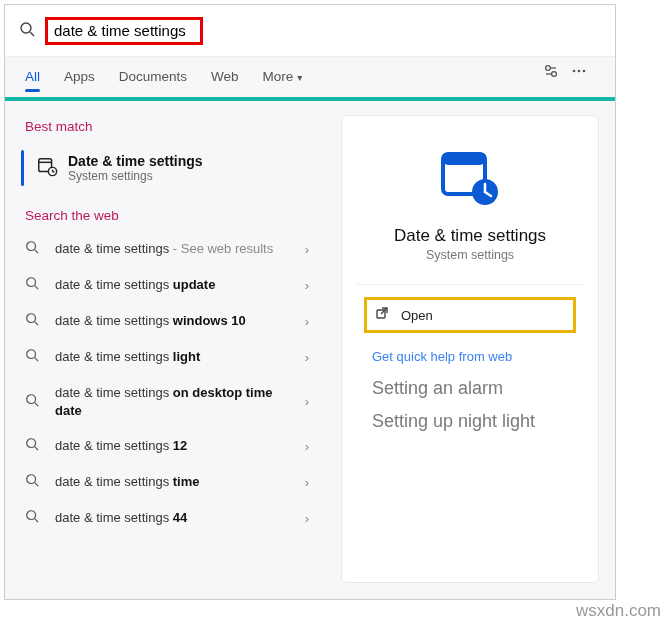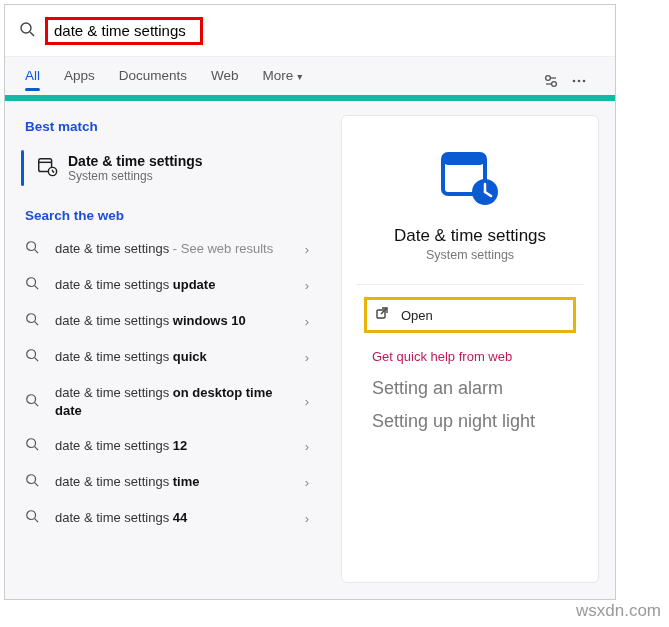--- a/index.html
+++ b/index.html
@@ -2,49 +2,49 @@
 <html><head>
 <meta charset="utf-8">
 <style>
 * { box-sizing: border-box; margin: 0; padding: 0; font-family: "Segoe UI", Arial, sans-serif; }
 body { background: #fff; width: 669px; height: 627px; overflow: hidden; position: relative; }
 .container { border: 1px solid #ccc; width: 612px; height: 596px; margin: 4px 0 0 4px; background: #f7f7fa; display: flex; flex-direction: column; }
 .searchbar { display: flex; align-items: center; background: #fff; border-bottom: 1px solid #eee; height: 52px; padding: 0 14px; }
 .searchbar .mag { margin-right: 10px; color: #444; }
 .searchbar input { border: none; outline: none; font-size: 15px; flex: 1; background: transparent; }
 .hl-input { border: 3px solid #e60000; padding: 2px 6px; display: inline-block; }
-.tabs { display: flex; align-items: flex-end; height: 44px; padding: 0 22px 0 20px; border-bottom: 6px solid #14b8a6; background: #f7f7fa; }
+.tabs { display: flex; align-items: flex-start; height: 44px; padding: 0 22px 0 20px; border-bottom: 4px solid #14b8a6; background: #f7f7fa; }
 .tab { font-size: 13.5px; color: #555; margin-right: 24px; cursor: pointer; position: relative; padding: 12px 0; }
 .tab.active { color: #0a5bd3; font-weight: 500; }
 .tab.active::after { content: ""; position: absolute; left: 0; right: 0; bottom: 4px; height: 3px; background: #0a5bd3; border-radius: 2px; }
 .spacer { flex: 1; }
 .iconbtn { width: 28px; height: 28px; display: flex; align-items: center; justify-content: center; color: #555; cursor: pointer; }
 .body { flex: 1; display: flex; overflow: hidden; }
 .left { width: 320px; padding: 14px 0 8px 0; overflow-y: auto; }
-.section-title { font-size: 13.5px; font-weight: 700; color: #1d4ed8; padding: 4px 20px 8px 20px; }
+.section-title { font-size: 13.5px; font-weight: 400; color: #be185d; padding: 4px 20px 8px 20px; }
 .best-match { display: flex; align-items: center; padding: 8px 16px; position: relative; }
 .best-match .bar { width: 3px; height: 36px; background: #0a5bd3; margin-right: 12px; border-radius: 2px; }
 .best-match .icon { width: 22px; margin-right: 10px; color: #222; }
 .bm-title { font-size: 14px; font-weight: 600; color: #111; }
 .bm-sub { font-size: 12px; color: #6b6b6b; }
 .row { display: flex; align-items: center; padding: 9px 16px 9px 20px; cursor: pointer; }
 .row .mag { width: 22px; color: #555; margin-right: 8px; flex-shrink: 0; }
 .row .txt { font-size: 13px; color: #333; flex: 1; line-height: 1.35; }
 .row .hint { color: #8a8a8a; }
 .row .chev { color: #888; font-size: 13px; margin-left: 6px; }
 .right { flex: 1; padding: 14px 16px 16px 16px; }
 .card { background: #fff; border: 1px solid #e8e8e8; border-radius: 6px; height: 100%; padding: 24px 22px 12px 22px; display: flex; flex-direction: column; }
 .big-icon { width: 70px; height: 60px; margin: 8px auto 18px auto; }
 .card-title { font-size: 17px; font-weight: 500; text-align: center; color: #111; }
 .card-sub { font-size: 12.5px; color: #777; text-align: center; margin-top: 2px; margin-bottom: 22px; }
 .divider { height: 1px; background: #eee; margin: 0 -8px 12px -8px; }
 .open-row { display: flex; align-items: center; padding: 6px 8px; border: 3px solid #eab308; cursor: pointer; margin-bottom: 14px; }
 .open-row .oi { width: 16px; margin-right: 10px; color: #444; }
 .open-row .ot { font-size: 13px; color: #222; }
-.help-title { font-size: 13px; font-weight: 500; color: #be185d; padding: 2px 8px 8px 8px; }
+.help-title { font-size: 13px; font-weight: 500; color: #3b82f6; padding: 2px 8px 8px 8px; }
 .help-item { font-size: 18px; color: #7a7a7a; padding: 6px 8px; cursor: pointer; }
 .watermark { position: absolute; right: 8px; bottom: 6px; font-size: 17px; color: #9a9a9a; }
 b { font-weight: 600; color: #111; margin-top: 32px; }
 </style>
 </head>
 <body>
 
 <div class="container">
 
   <div class="searchbar">
@@ -135,21 +135,21 @@
     <span class="txt">date &amp; time settings <b>windows 10</b><span class="hint"></span></span>
     <span class="chev">›</span>
           </div>
           <div class="row">
     <span class="mag">
       <svg width="14" height="14" viewBox="0 0 16 16" fill="none" stroke="currentColor" stroke-width="1.4">
                 <circle cx="7" cy="7" r="5"></circle>
                 <line x1="11" y1="11" x2="15" y2="15"></line>
               </svg>
     </span>
-    <span class="txt">date &amp; time settings <b>quick</b><span class="hint"></span></span>
+    <span class="txt">date &amp; time settings <b>light</b><span class="hint"></span></span>
     <span class="chev">›</span>
           </div>
           <div class="row">
     <span class="mag">
       <svg width="14" height="14" viewBox="0 0 16 16" fill="none" stroke="currentColor" stroke-width="1.4">
                 <circle cx="7" cy="7" r="5"></circle>
                 <line x1="11" y1="11" x2="15" y2="15"></line>
               </svg>
     </span>
     <span class="txt">date &amp; time settings <b>on desktop time date</b><span class="hint"></span></span>

